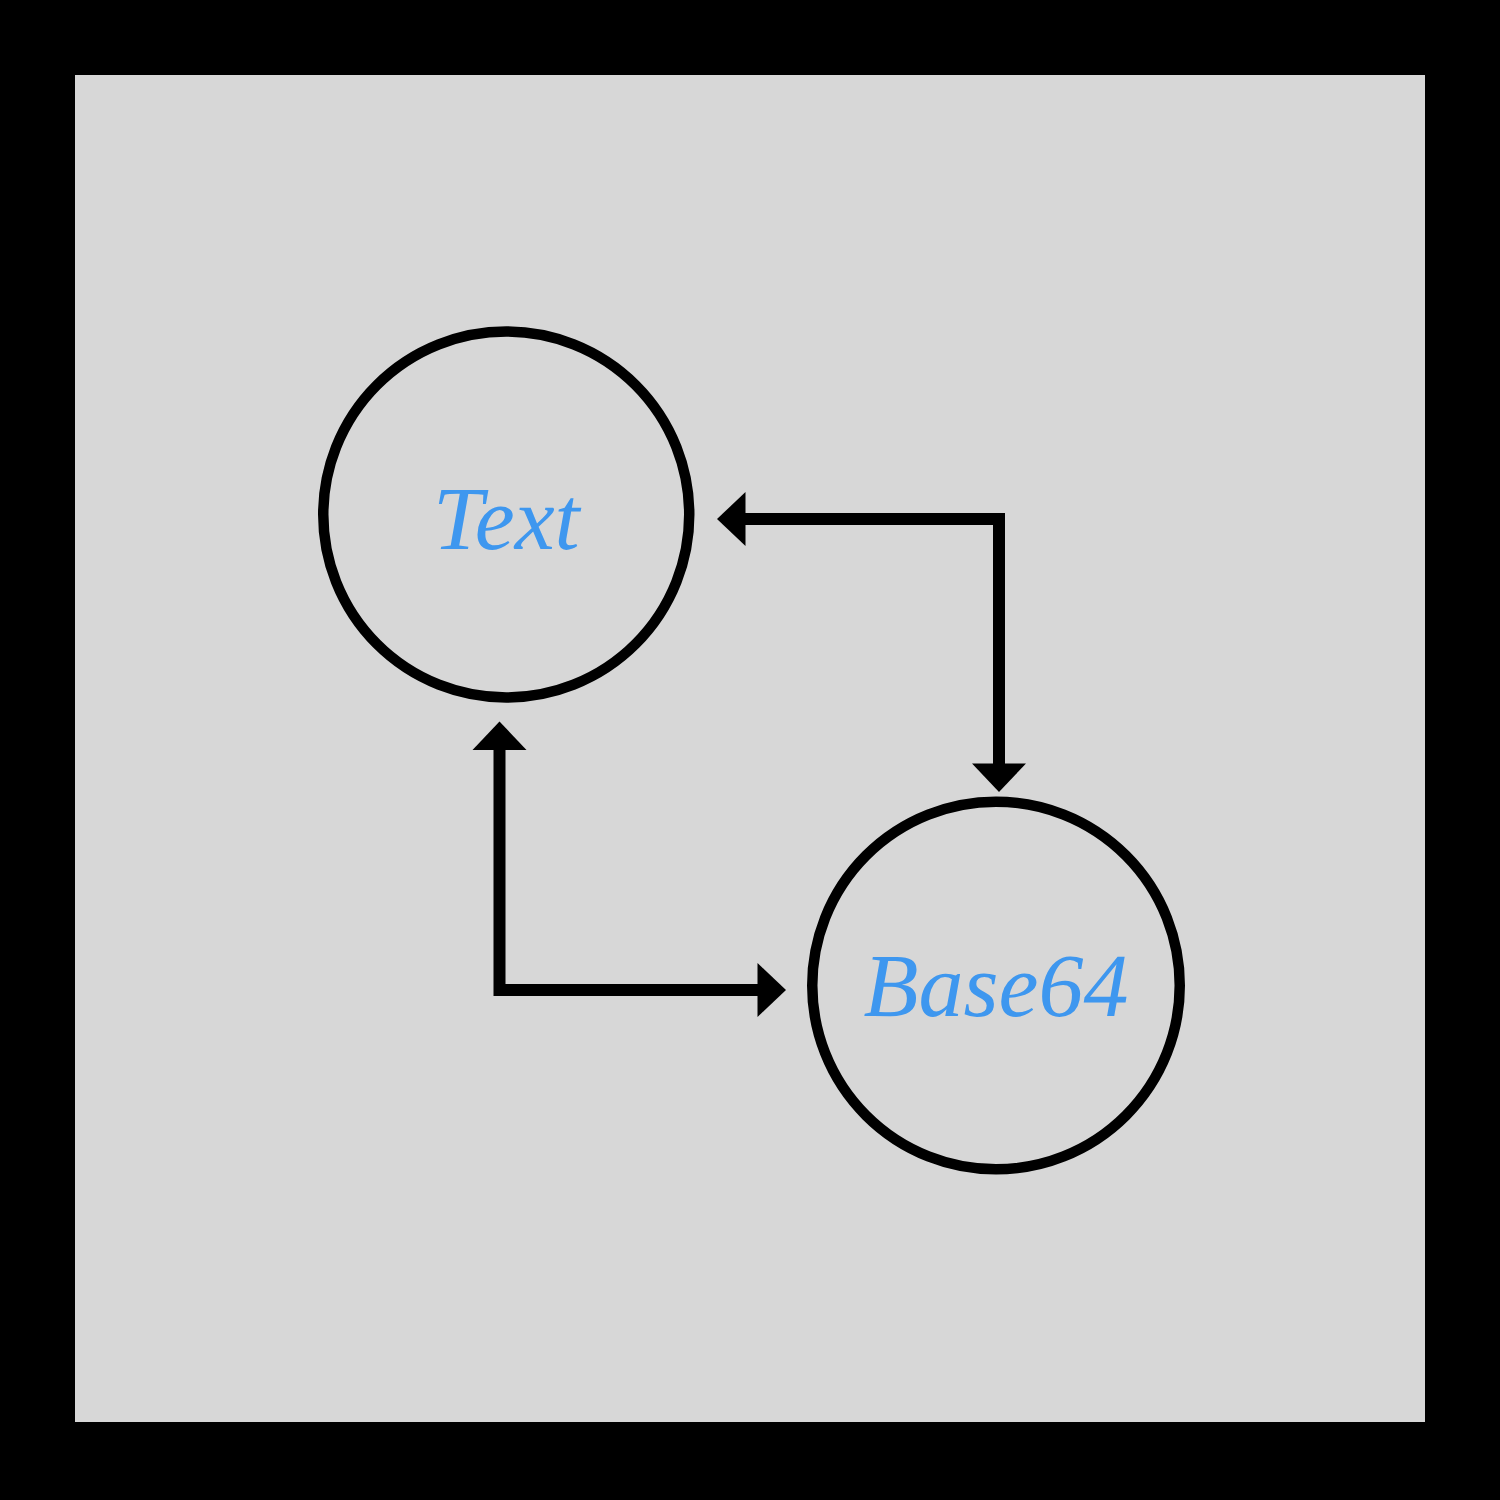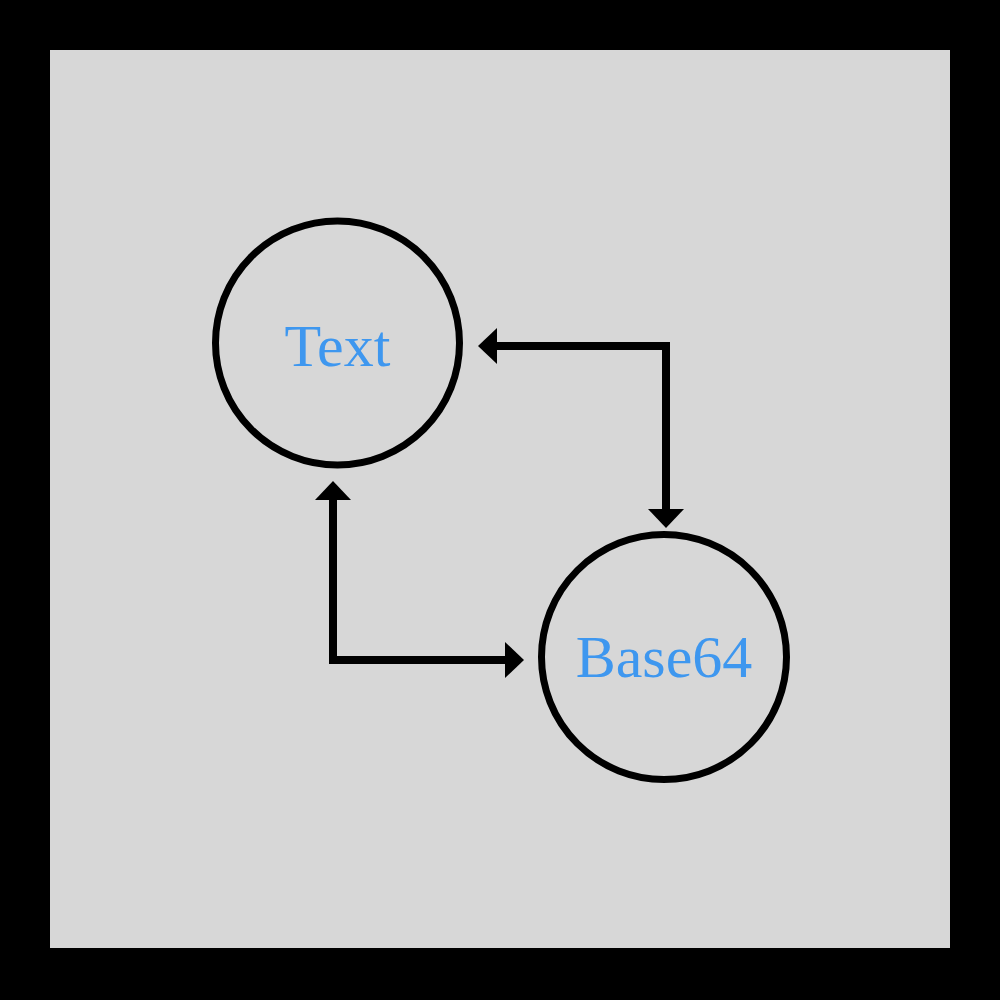--- a/index.html
+++ b/index.html
@@ -10,20 +10,21 @@
     overflow: hidden;
   }
   body {
     background: #000000;
     font-family: "Liberation Serif", serif;
   }
   .canvas {
     position: relative;
     width: 1000px;
     height: 1000px;
+    font-style: italic;
   }
   .canvas svg {
     position: absolute;
     left: 0;
     top: 0;
     display: block;
   }
   .node-label {
     font-family: "Liberation Serif", serif;
     font-size: 60px;

